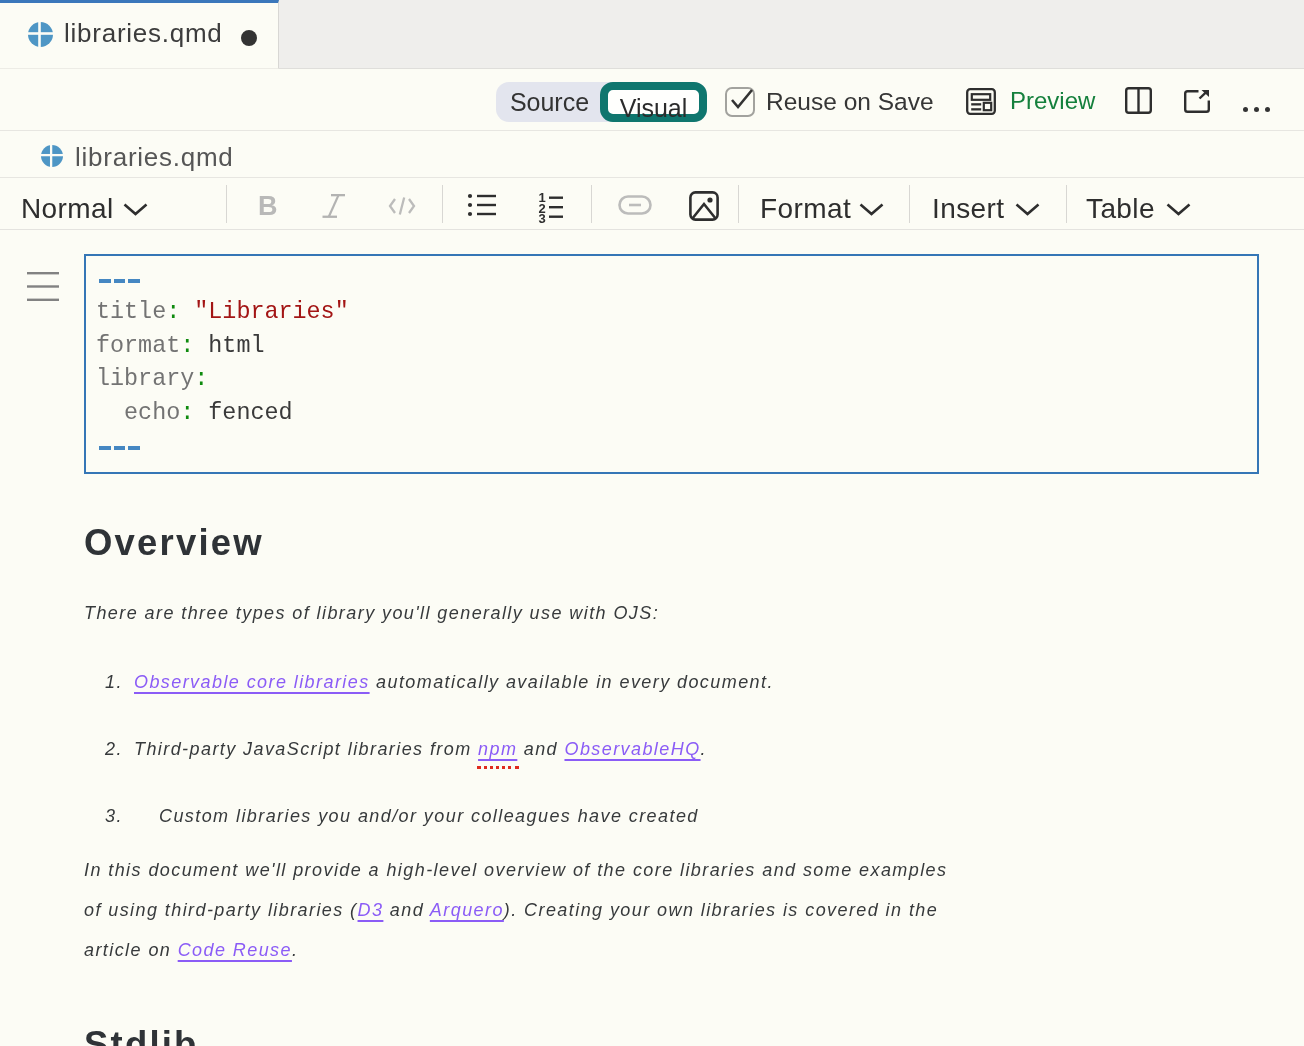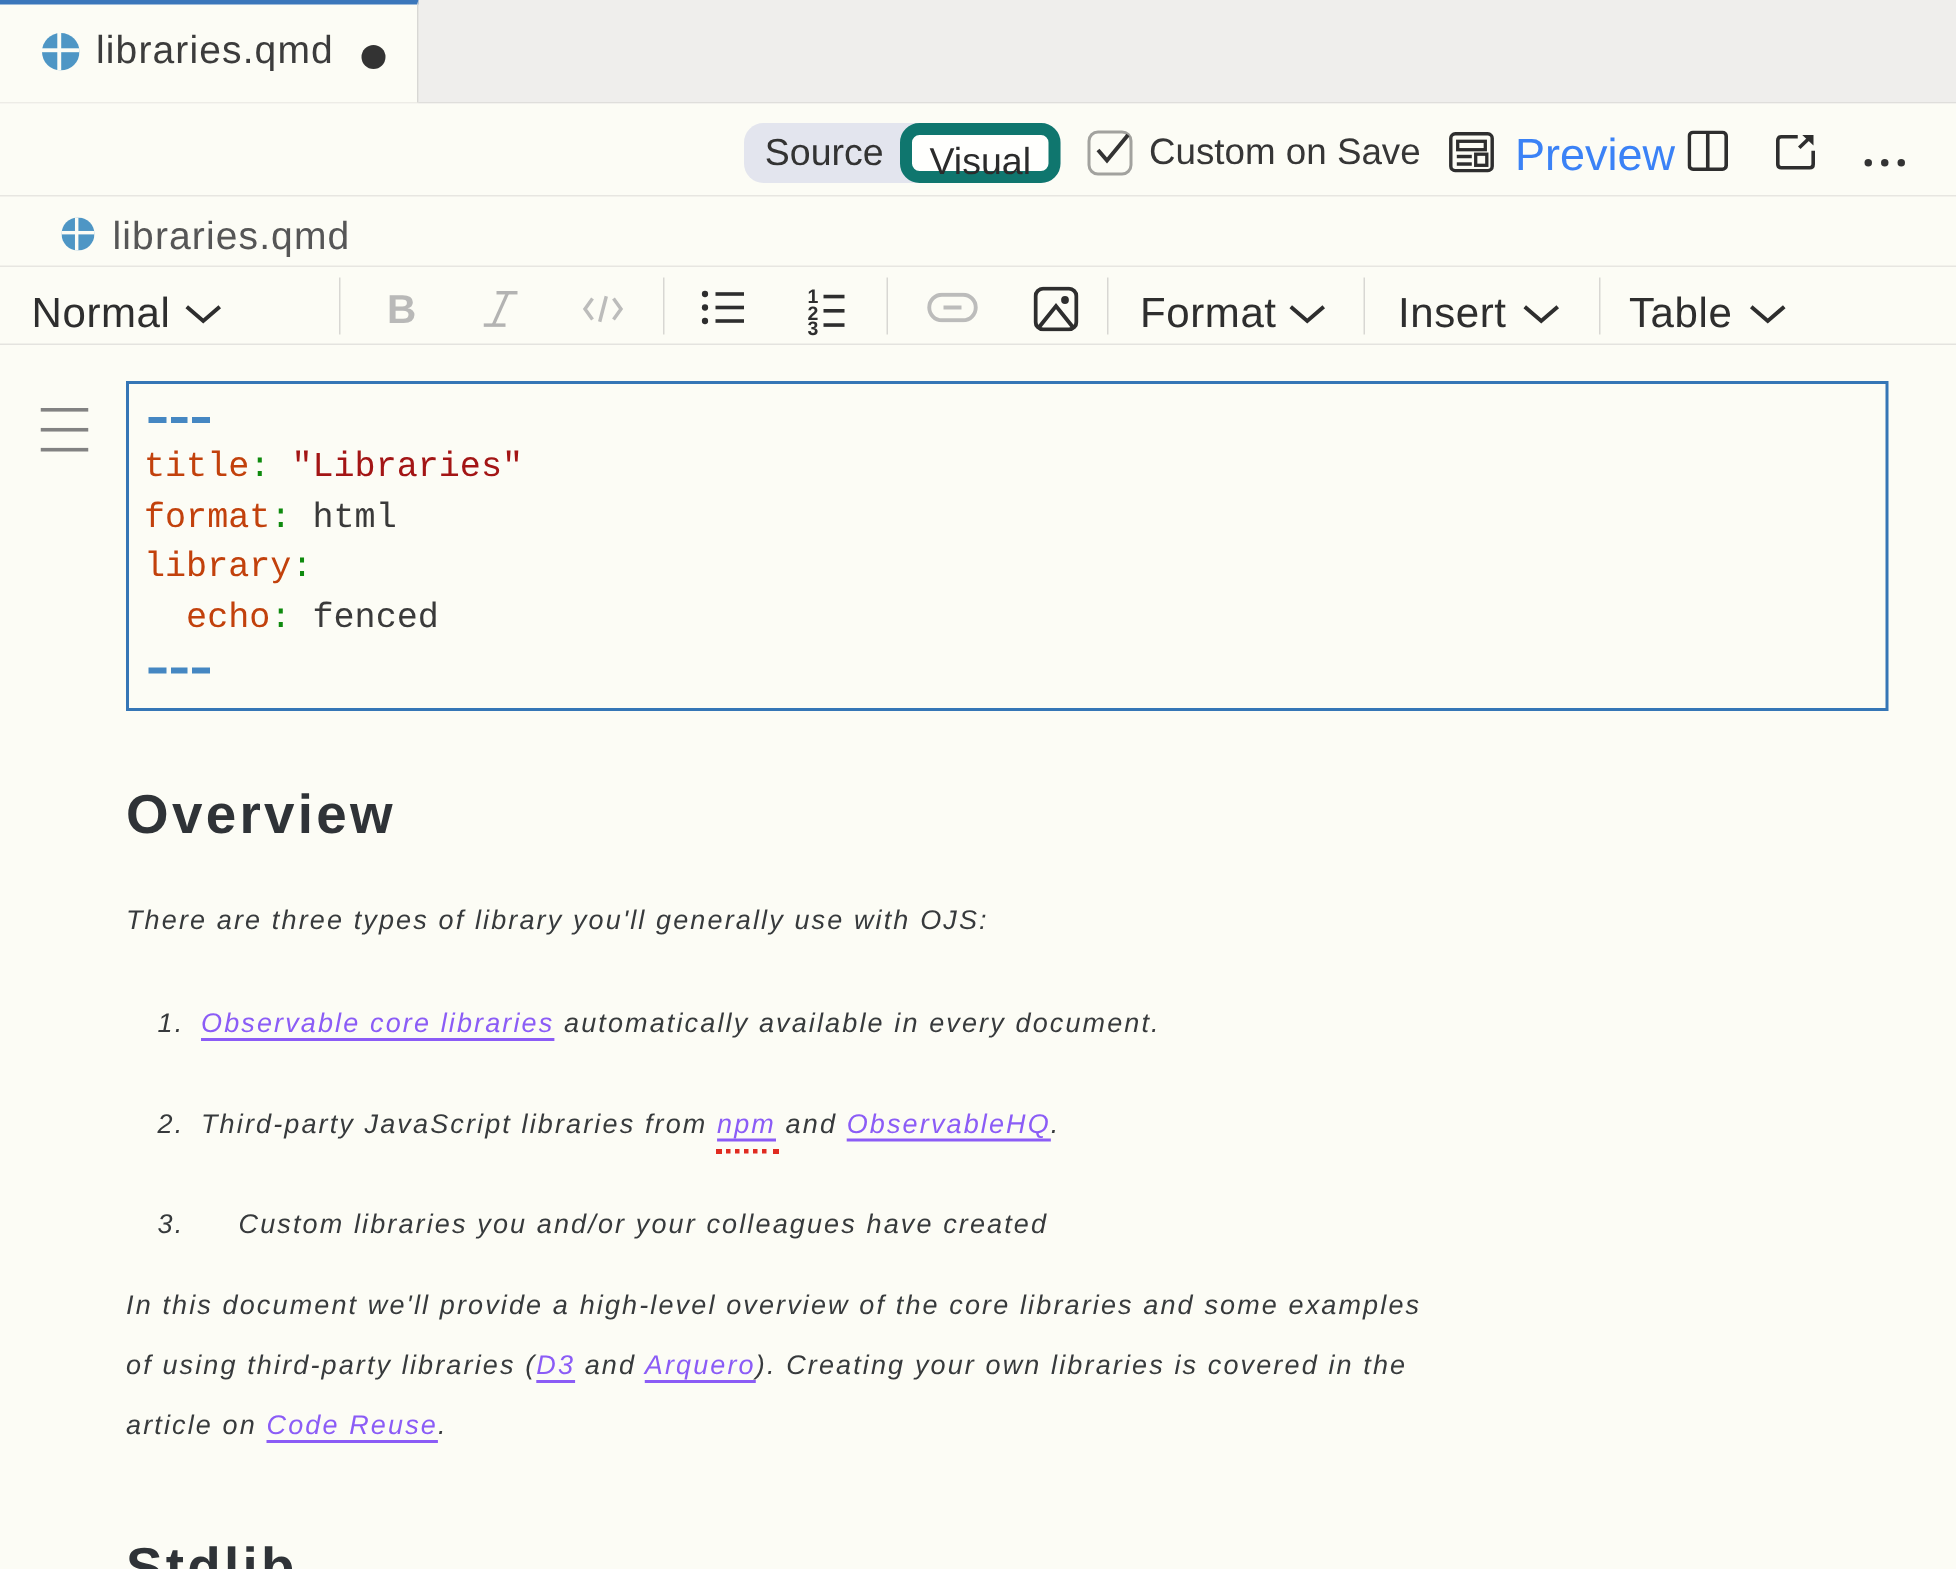--- a/index.html
+++ b/index.html
@@ -11,36 +11,36 @@
   .tab { position:absolute; top:0; left:0; width:279px; height:69px; background:#fcfcf5; border-top:3px solid #3b77bb; border-right:1px solid #d8d7d4; border-bottom:1px solid #edece6; }
   .tabtitle { position:absolute; left:64px; top:18px; font-size:26px; letter-spacing:0.75px; color:#3c3c3c; }
   .moddot { position:absolute; left:241px; top:30px; width:16px; height:16px; border-radius:50%; background:#333; }
 
   .toolbar2 { position:absolute; top:69px; left:0; width:1304px; height:62px; background:#fcfcf5; border-bottom:1px solid #e7e6e1; }
   .seg { position:absolute; left:496px; top:82px; width:211px; height:40px; background:#e3e5ee; border-radius:13px; }
   .seg .src { position:absolute; left:0; top:0; width:107px; height:40px; font-size:25px; color:#333; text-align:center; line-height:40px; }
   .seg .vis { position:absolute; left:104px; top:0px; width:107px; height:40px; background:#fffffd; border:8px solid #0f766e; border-radius:13px; font-size:25px; color:#2b2b2b; text-align:center; line-height:36px; }
   .chk { position:absolute; left:725px; top:87px; width:30px; height:30px; border:2px solid #a2a29e; border-radius:7px; }
   .ros { position:absolute; left:766px; top:88px; font-size:24.5px; color:#363636; }
-  .pvtext { position:absolute; left:1010px; top:87px; font-size:30px; color:#3b82f6; }
+  .pvtext { position:absolute; left:1010px; top:87px; font-size:24px; color:#15803d; }
   .dots { position:absolute; left:1243px; top:98px; }
   .dots span { display:inline-block; width:5px; height:5px; border-radius:50%; background:#333; margin-right:6px; }
 
   .crumb { position:absolute; top:132px; left:0; width:1304px; height:46px; background:#fcfcf5; border-bottom:1px solid #e7e6e1; }
   .crumbtitle { position:absolute; left:75px; top:142px; font-size:26px; letter-spacing:0.75px; color:#565656; }
 
   .toolbar4 { position:absolute; top:178px; left:0; width:1304px; height:52px; background:#fcfcf5; border-bottom:1px solid #e4e3df; }
   .t4text { position:absolute; top:193px; font-size:28px; letter-spacing:0.4px; color:#2e2e2e; }
   .t4sep { position:absolute; top:185px; width:1px; height:38px; background:#d8d7d3; }
   .bi { position:absolute; top:191px; font-size:27px; color:#b9b9b8; font-weight:bold; }
 
   .yaml { position:absolute; left:84px; top:254px; width:1175px; height:220px; border:2px solid #3576b6;
           font-family:"Liberation Mono", monospace; font-size:23.4px; line-height:33.4px; padding:7px 0 0 10px; white-space:pre; color:#3a3a3a; }
   .dash { display:inline-block; width:11.5px; height:4.2px; margin-left:3px; background:#4587c2; position:relative; top:-2.2px; }
-  .key  { color:#c2410c; }
+  .key  { color:#737373; }
   .col  { color:#0e8a0e; }
   .str  { color:#a31515; }
 
   .body-text { font-size:18px; letter-spacing:1.42px; color:#373a3c;font-style:italic; }
   a.lnk { color:#8b5cf6; text-decoration:underline; text-underline-offset:4px; text-decoration-thickness:2px; }
 
   h1.hd { font-family:"Liberation Sans", sans-serif; font-weight:bold; color:#2f3337; font-size:36.5px; letter-spacing:2.2px; }
 </style>
 </head>
 <body>
@@ -57,21 +57,21 @@
 
   <div class="toolbar2"></div>
   <div class="seg">
     <div class="src">Source</div>
     <div class="vis">Visual</div>
   </div>
   <div class="chk"></div>
   <svg class="abs" style="left:728px; top:86px;" width="28" height="28" viewBox="0 0 28 28">
     <path d="M4 14 L10 21 L24 4" fill="none" stroke="#333" stroke-width="2.6"></path>
   </svg>
-  <div class="ros">Custom on Save</div>
+  <div class="ros">Reuse on Save</div>
   <svg class="abs" style="left:966px; top:88px;" width="30" height="27" viewBox="0 0 30 27">
     <rect x="1.2" y="1.2" width="27.6" height="24.6" rx="3" fill="none" stroke="#2e2e2e" stroke-width="2.3"></rect>
     <rect x="5.8" y="6.2" width="18.4" height="5.6" fill="none" stroke="#2e2e2e" stroke-width="2.2"></rect>
     <rect x="5.2" y="15.2" width="10" height="2.3" fill="#2e2e2e"></rect>
     <rect x="5.2" y="20.2" width="10" height="2.3" fill="#2e2e2e"></rect>
     <rect x="17.8" y="14.8" width="7.4" height="7.4" fill="none" stroke="#2e2e2e" stroke-width="2.2"></rect>
   </svg>
   <div class="pvtext">Preview</div>
   <svg class="abs" style="left:1125px; top:87px;" width="27" height="27" viewBox="0 0 27 27">
     <rect x="1.2" y="1.2" width="24.6" height="24.6" rx="2.5" fill="none" stroke="#2e2e2e" stroke-width="2.4"></rect>

